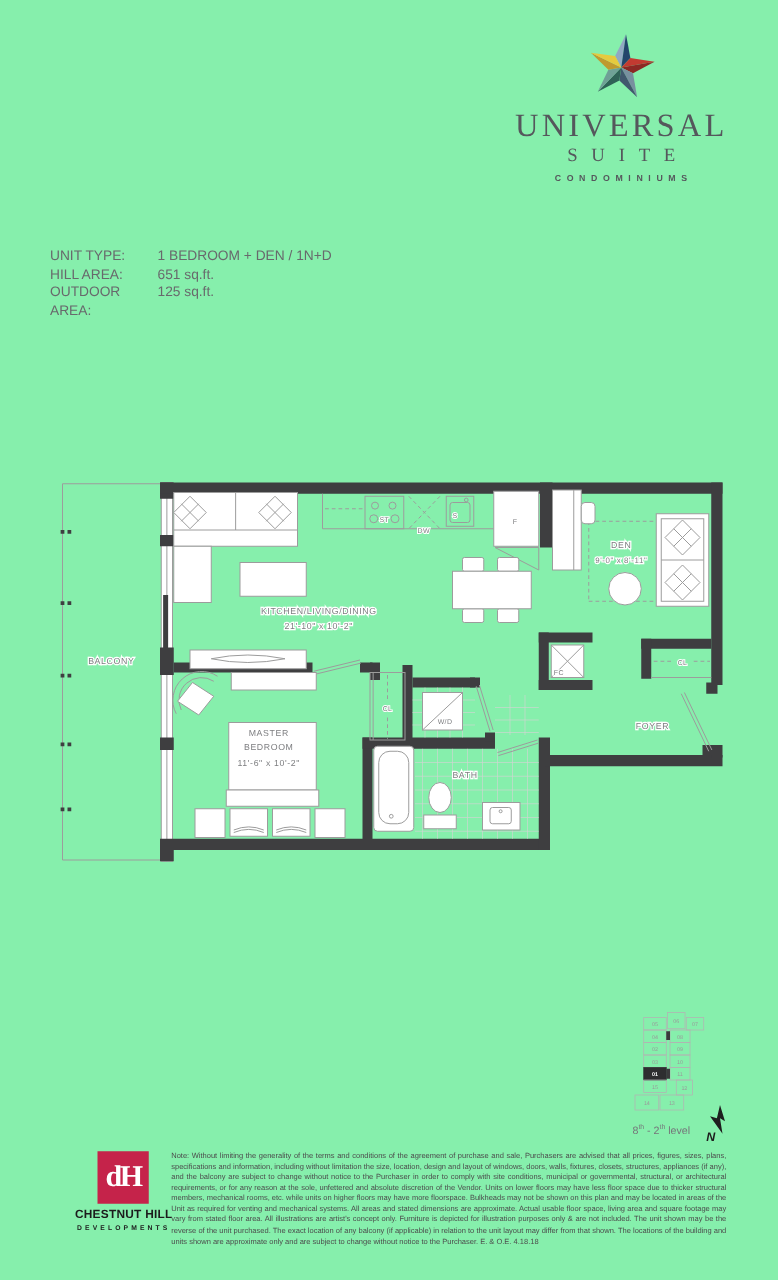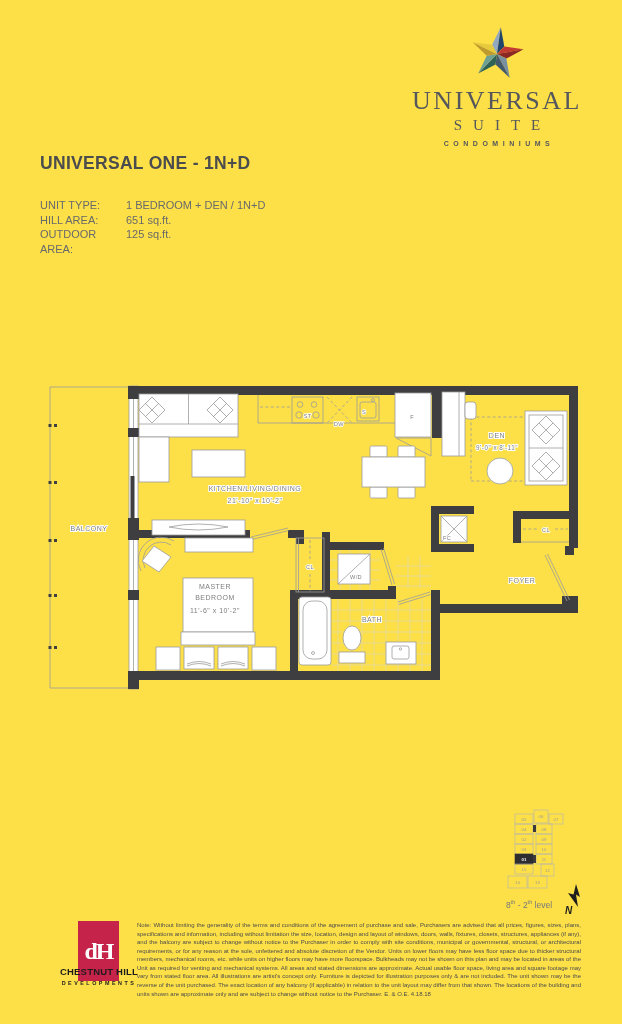--- a/index.html
+++ b/index.html
@@ -1,16 +1,16 @@
 <!DOCTYPE html>
 <html style="--wall: #3e3e40; --accent: #c5234a; --logogray: #55575c;"><head>
 <meta charset="utf-8">
 <style>
   html,body{margin:0;padding:0;background:#e8e8e8;}
-  .page{position:relative;width:622px;height:1024px;background:#fde047;overflow:hidden;
+  .page{position:relative;width:622px;height:1024px;background:#86efac;overflow:hidden;
         font-family:"Liberation Sans",sans-serif;margin:0 auto;}
   
   .logo-block{position:absolute;left:398px;top:24px;width:198px;text-align:center;color:var(--logogray);}
   .logo-star{display:block;margin:0 auto;}
   .logo-universal{font-family:"Liberation Serif",serif;font-size:26px;letter-spacing:2.5px;
                   color:var(--logogray);margin-top:2px;white-space:nowrap;}
   .logo-city{font-family:"Liberation Serif",serif;font-size:15px;letter-spacing:11px;
              padding-left:11px;color:var(--logogray);margin-top:1px;}
   .logo-condo{font-size:7px;letter-spacing:4.5px;padding-left:4px;color:var(--logogray);margin-top:6px;font-weight:bold;}
   
@@ -33,21 +33,21 @@
   .keyplan{position:absolute;left:505px;top:808px;}
   .kp-box{fill:none;stroke:#b3b3b3;stroke-width:0.6;}
   .kp-box-hl{fill:#2e2e30;stroke:#2e2e30;stroke-width:0.6;}
   .kp-txt{font-family:"Liberation Sans",sans-serif;font-size:4.3px;fill:#9a9a9a;text-anchor:middle;}
   .kp-txt-hl{font-family:"Liberation Sans",sans-serif;font-size:4.3px;fill:#ffffff;font-weight:bold;text-anchor:middle;}
   .level{position:absolute;left:506px;top:899px;font-size:8.5px;color:#75767a;}
   .level sup{font-size:5.5px;}
   .north{position:absolute;left:566px;top:884px;}
   .north-n{position:absolute;left:565px;top:905px;font-size:10px;font-weight:bold;font-style:italic;color:#1e1e1e;}
   
-  .dev-box{position:absolute;left:78px;top:921px;width:41px;height:60px;background:var(--accent);
+  .dev-box{position:absolute;left:78px;top:921px;width:41px;height:42px;background:var(--accent);
            display:flex;align-items:center;justify-content:center;}
   .dev-mono{font-family:"Liberation Serif",serif;font-weight:bold;font-size:24px;color:#fff;letter-spacing:-2px;}
   .dev-name{position:absolute;left:50px;top:966px;width:98px;text-align:center;
             font-size:9.5px;font-weight:bold;color:#1c1c1c;letter-spacing:0.2px;white-space:nowrap;}
   .dev-sub{position:absolute;left:50px;top:980px;width:98px;text-align:center;
            font-size:5.4px;font-weight:bold;letter-spacing:2.5px;color:#1c1c1c;}
   
   .disclaimer{position:absolute;left:137px;top:921px;width:444px;font-size:6px;line-height:1.43;
               color:#4c4c4c;text-align:justify;}
 </style>
@@ -69,21 +69,20 @@
         <polygon points="-18.8,19.4 -10.3,1.8 0,0" fill="#6fa096"></polygon>
         <polygon points="-24.3,-11.8 -10.3,1.8 0,0" fill="#bf9a2f"></polygon>
         <polygon points="-24.3,-11.8 -4.9,-9.3 0,0" fill="#e6ca3e"></polygon>
       </g>
     </svg>
     <div class="logo-universal">UNIVERSAL</div>
     <div class="logo-city">SUITE</div>
     <div class="logo-condo">CONDOMINIUMS</div>
   </div>
 
-  <div class="title">UNIVERSAL ONE - 1N+D</div>
   <div class="info">
     <div class="info-row">
       <span class="info-label">UNIT TYPE:</span>
       <span class="info-value">1 BEDROOM + DEN / 1N+D</span>
     </div>
     <div class="info-row">
       <span class="info-label">HILL AREA:</span>
       <span class="info-value">651 sq.ft.</span>
     </div>
     <div class="info-row">

